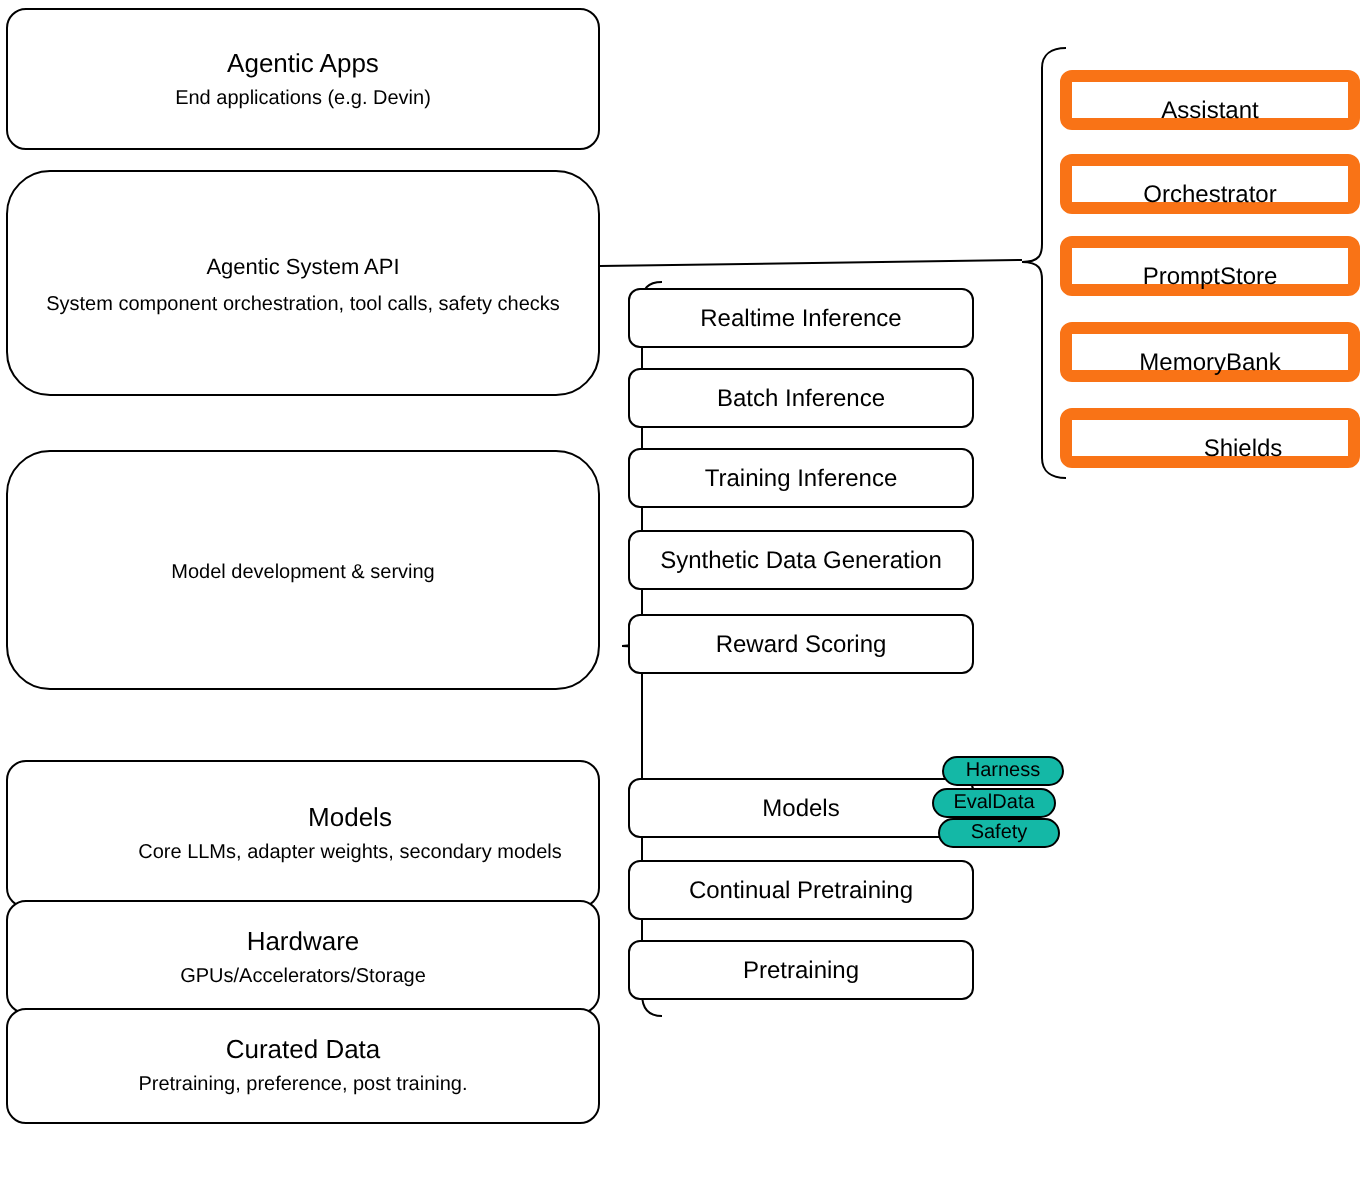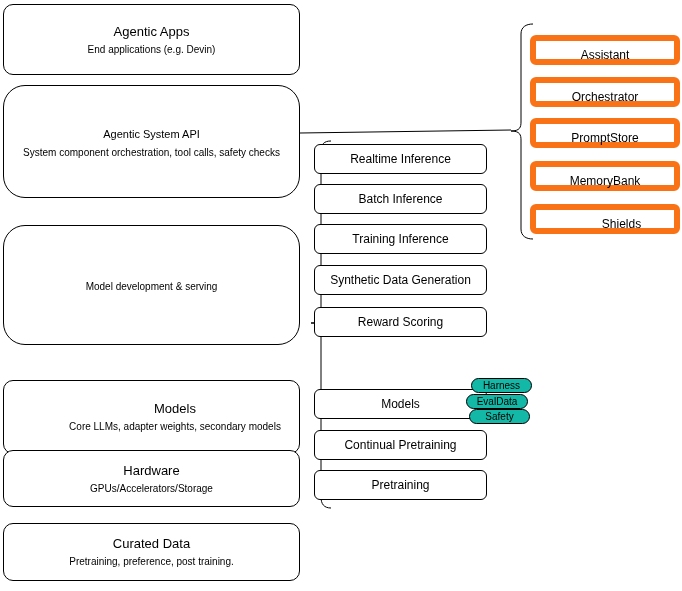--- a/index.html
+++ b/index.html
@@ -111,21 +111,21 @@
   <div class="lbox r10" style="top:380px; height:74px;padding-left:47px;">
     <div class="title">Models</div>
     <div class="subtitle">Core LLMs, adapter weights, secondary models</div>
   </div>
 
   <div class="lbox r10" style="top:450px; height:57px;">
     <div class="title">Hardware</div>
     <div class="subtitle">GPUs/Accelerators/Storage</div>
   </div>
 
-  <div class="lbox r10" style="top:523px; height:58px;">
+  <div class="lbox r10" style="top:504px; height:58px;">
     <div class="title">Curated Data</div>
     <div class="subtitle">Pretraining, preference, post training.</div>
   </div>
 
   <div class="mbox" style="top:144px;">Realtime Inference</div>
   <div class="mbox" style="top:184px;">Batch Inference</div>
   <div class="mbox" style="top:224px;">Training Inference</div>
   <div class="mbox" style="top:265px;">Synthetic Data Generation</div>
   <div class="mbox" style="top:307px;">Reward Scoring</div>
   <div class="mbox" style="top:389px;">Models</div>

